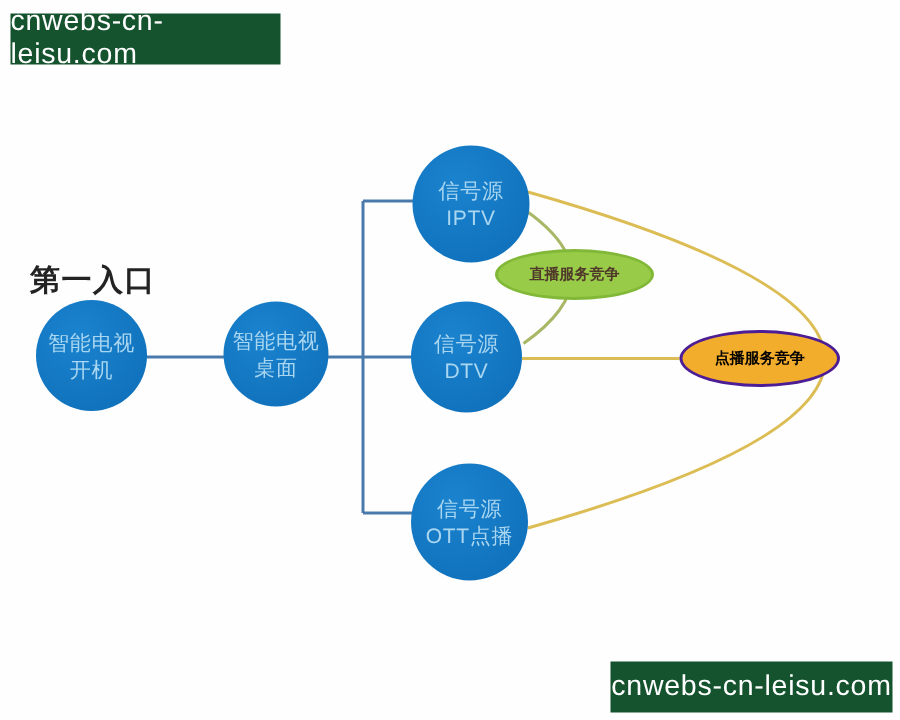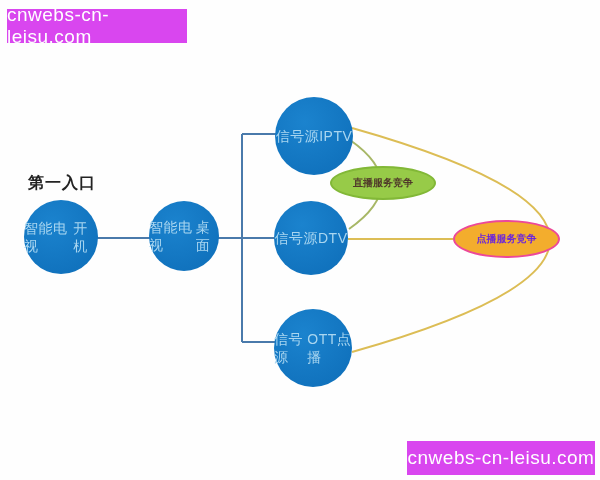--- a/index.html
+++ b/index.html
@@ -5,40 +5,40 @@
   html,body { margin:0; padding:0; background:#ffffff; }
   .canvas {
     position:relative; width:600px; height:480px; background:#fefefe;
     font-family:"Liberation Sans","DejaVu Sans",sans-serif; overflow:hidden;
   }
   svg.wires { position:absolute; left:0; top:0; }
 
   .node {
     position:absolute; border-radius:50%;
     background: radial-gradient(circle at 38% 32%, #1b83ce 0%, #1173be 72%, #0f6fb8 100%);
-    color:#a9d6f0; display:flex; 
+    color:#a9d6f0; display:flex; flex-direction:column;
     align-items:center; justify-content:center; 
     font-size:14px; line-height:1.3; letter-spacing:0.5px;
   }
 
   .bubble {
     position:absolute; border-radius:50% / 50%;
     display:flex; align-items:center; justify-content:center;
     font-size:10px; font-weight:bold; box-sizing:border-box; white-space:nowrap;
   }
   .bubble-live { background:#97cb48; border:2px solid #82b837; color:#50392a; }
-  .bubble-vod  { background:#f3ad2d; border:2px solid #ec4899; color:#6d28d9; }
+  .bubble-vod  { background:#f3ad2d; border:2px solid #4c1d95; color:#000000; }
 
   .entry-label {
     position:absolute; width:92px; text-align:center;
-    font-size:16px; font-weight:600; color:#232323; letter-spacing:1px;
+    font-size:20px; font-weight:600; color:#232323; letter-spacing:1px;
   }
 
   .watermark {
-    position:absolute; background:#d946ef; color:#ffffff;
+    position:absolute; background:#14532d; color:#ffffff;
     display:flex; align-items:center; justify-content:center;
     font-size:19px; letter-spacing:0.5px;
   }
   .wm-tl { left:7px;   top:9px;   width:180px; height:34px; }
   .wm-br { left:407px; top:441px; width:188px; height:34px; }
 
   .node-power   { left:24px;  top:200px; width:74px; height:74px; }
   .node-desktop { left:149px; top:201px; width:70px; height:70px; }
   .node-iptv    { left:275px; top:97px;  width:78px; height:78px; }
   .node-dtv     { left:274px; top:201px; width:74px; height:74px; }

